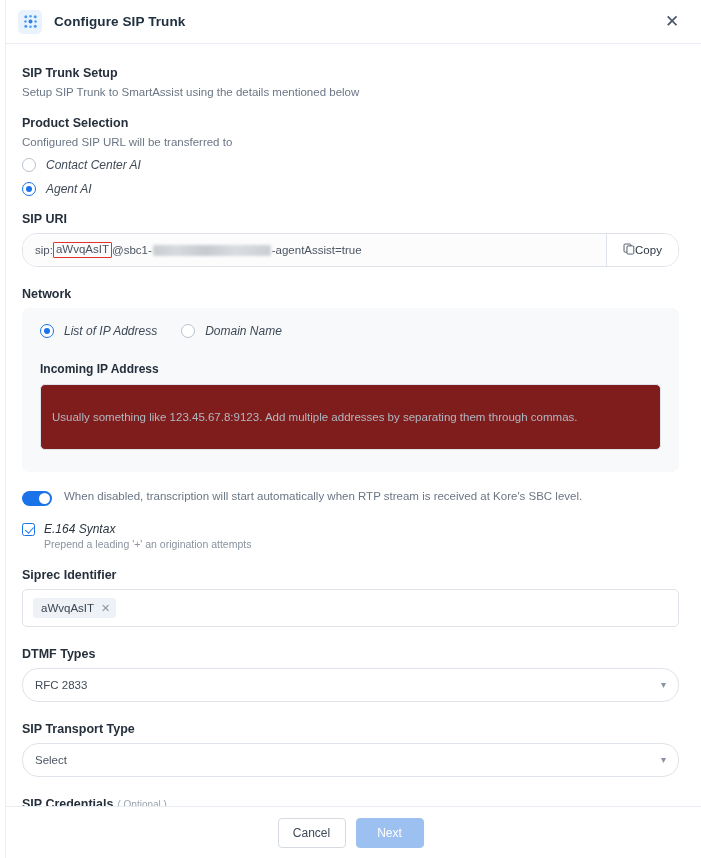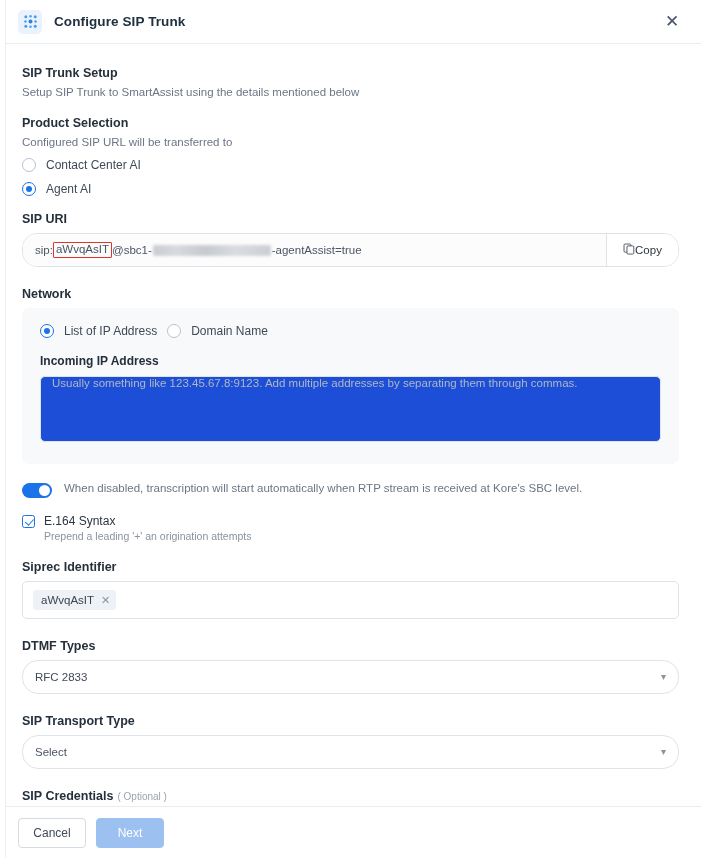--- a/index.html
+++ b/index.html
@@ -112,20 +112,21 @@
     position: absolute;
     left: 50%; top: 50%;
     width: 6px; height: 6px;
     margin: -3px 0 0 -3px;
     border-radius: 50%;
     background: #1a73e8;
   }
   .radio-label {
     font-size: 12px;
     color: #3f4a57;
+    font-style: italic;
   }
 
   
   .uri-row {
     display: flex;
     align-items: stretch;
     border: 1px solid #dfe4ea;
     border-radius: 15px;
     overflow: hidden;
     height: 34px;
@@ -177,37 +178,37 @@
   
   .panel {
     background: #f7f9fb;
     border-radius: 7px;
     padding: 16px 18px 18px 18px;
     margin-bottom: 18px;
   }
   .panel .radio-group {
     display: flex;
     align-items: flex-end;
-    gap: 10px;
-    margin-bottom: 16px;
+    gap: 24px;
+    margin-bottom: 24px;
   }
   .panel .radio-row { margin-bottom: 0; }
   .panel-label {
     font-size: 12px;
     font-weight: bold;
     color: #25303c;
     margin: 0 0 8px 0;
   }
   .textarea {
     width: 100%;
     height: 66px;
     border: 1px solid #dfe4ea;
     border-radius: 5px;
-    background: #1d4ed8;
-    padding: 0 11px;
+    background: #7f1d1d;
+    padding: 26px 11px;
     font-size: 11.5px;
     color: #b0b7c0;
     font-family: "Liberation Sans", sans-serif;
     resize: none;
     outline: none;
   }
   .textarea::placeholder { color:#b0b7c0; }
 
   
   .toggle-row {
@@ -263,21 +264,21 @@
   .checkbox.checked::after {
     content: "";
     position: absolute;
     left: 3.5px; top: 0.5px;
     width: 3.5px; height: 7px;
     border: solid #1a73e8;
     border-width: 0 1.6px 1.6px 0;
     transform: rotate(42deg);
   }
   .check-texts { display:flex; flex-direction: column; }
-  .check-title { font-size: 12px; color:#2b3642; margin-bottom: 2px; }
+  .check-title { font-size: 12px; color:#2b3642; margin-bottom: 2px; font-style: italic; }
   .check-desc { font-size: 10.5px; color:#8a939f; }
 
   
   .tag-input {
     border: 1px solid #dfe4ea;
     border-radius: 5px;
     min-height: 38px;
     display: flex;
     align-items: center;
     padding: 0 10px;
@@ -339,21 +340,21 @@
   }
 
   
   .modal-footer {
     flex: 0 0 52px;
     height: 52px;
     border-top: 1px solid #e8edf3;
     background: #fff;
     display: flex;
     align-items: center;
-    justify-content: flex-start;
+    justify-content: center;
     padding: 0 18px;
     gap: 10px;
   }
   .btn {
     height: 30px;
     min-width: 68px;
     border-radius: 4px;
     font-size: 12px;
     display: inline-flex;
     align-items: center;

